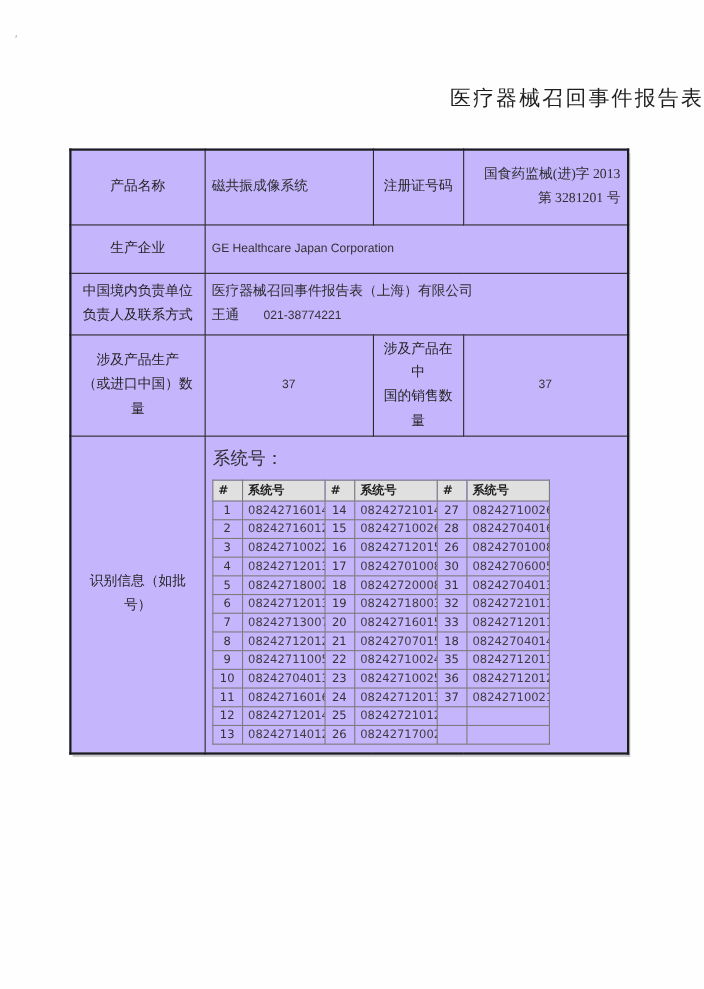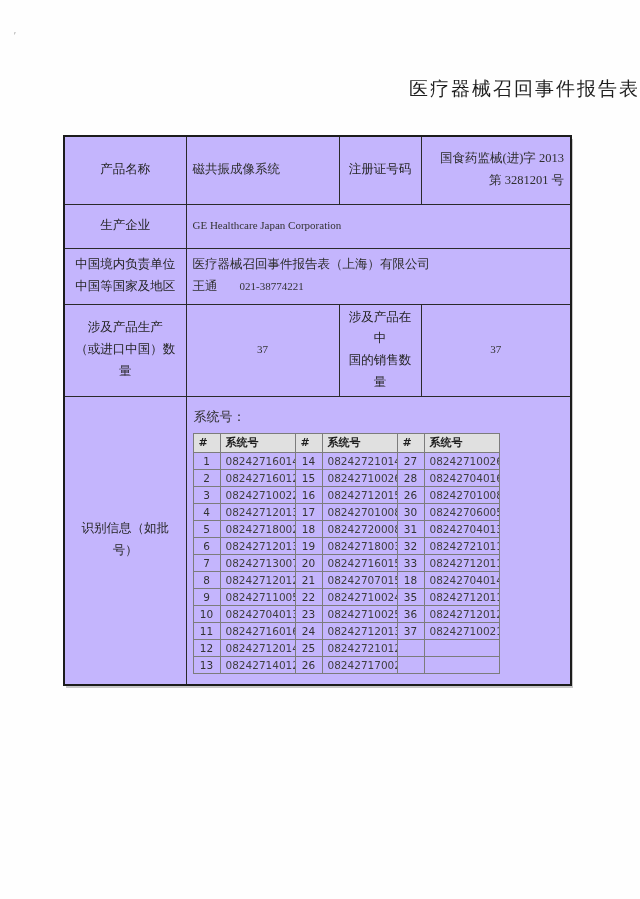--- a/index.html
+++ b/index.html
@@ -31,29 +31,29 @@
   table.form td{
     border:1.6px solid #2a2a2a;
     font-size:12.5px;line-height:1.75;
     padding:2px 6px;vertical-align:middle;
   }
   table.form{border:2.5px solid #1c1c1c;}
   td.lbl{text-align:center;color:#252525;}
   td.val{text-align:left;padding-left:10px;color:#2e2e2e;}
   td.center{text-align:center;padding-left:6px;}
   .latin{
-    font-family:Liberation Serif, serif;
+    font-family:Liberation Sans, sans-serif;
     font-size:11px;letter-spacing:0;color:#333;
   }
   .phone{margin-left:22px;}
   tr.r1{height:68px;} tr.r2{height:44px;} tr.r3{height:56px;}
   tr.r4{height:45px;} tr.r5{height:60px;} tr.r6{height:54px;}
   tr.r7{height:50px;} tr.r8{height:288px;}
   td.idcell{vertical-align:top;padding:8px 6px 6px 6px;}
-  .sys-title{font-size:13px;margin:0 0 4px 1px;color:#2e2e2e;}
+  .sys-title{font-size:16px;margin:0 0 4px 1px;color:#2e2e2e;}
   table.systems{
     border-collapse:collapse;table-layout:fixed;width:306px;
     font-family:"DejaVu Sans","Liberation Sans",sans-serif;
   }
   table.systems th, table.systems td{
     border:1px solid #7c7c7c;
     height:16px;line-height:16px;
     font-size:10.5px;padding:0 0 0 5px;
     overflow:hidden;white-space:nowrap;
   }
@@ -89,21 +89,21 @@
       <tr class="r2">
         <td class="lbl">生产企业</td>
         <td class="val" colspan="3">
           <span class="latin">GE Healthcare Japan Corporation</span>
         </td>
       </tr>
 
       <tr class="r3">
         <td class="lbl">
           <div>中国境内负责单位</div>
-          <div>中国等国家及地区</div>
+          <div>负责人及联系方式</div>
         </td>
         <td class="val" colspan="3">
           <div>医疗器械召回事件报告表（上海）有限公司</div>
           <div>
             <span>王通</span><span class="latin phone">021-38774221</span>
           </div>
         </td>
       </tr>
 
 

